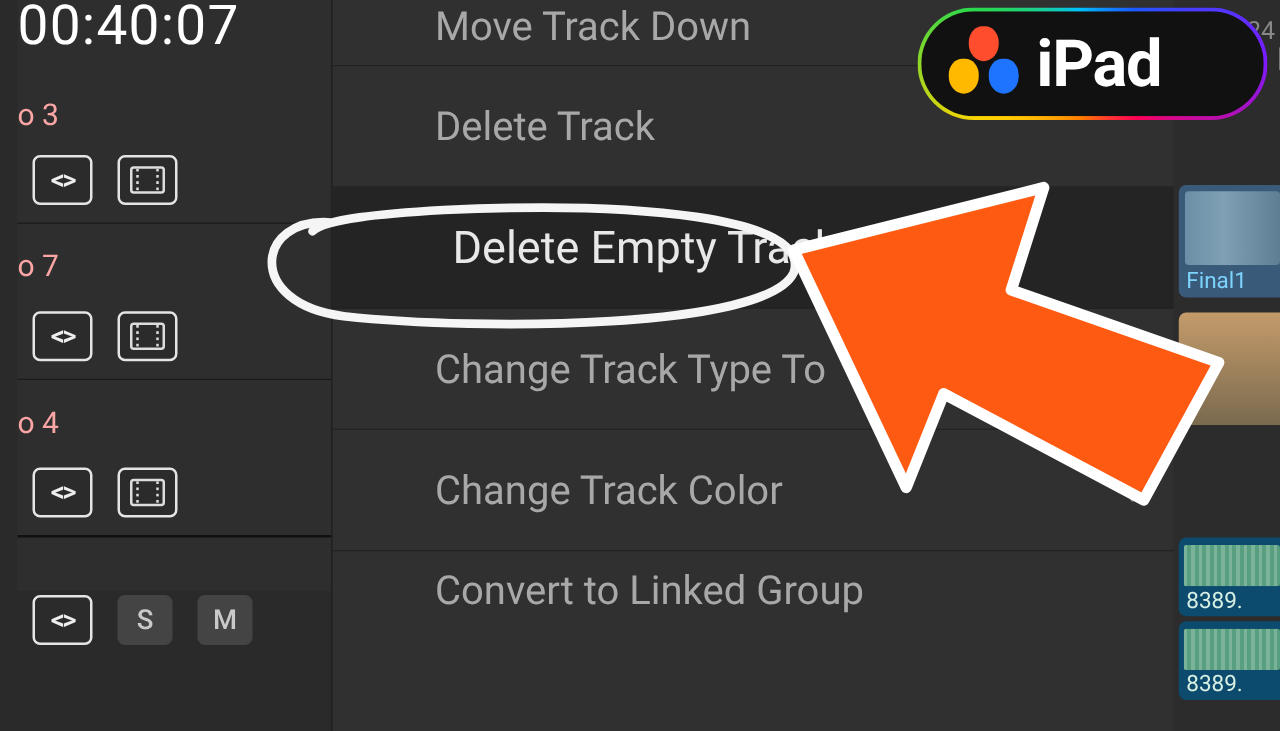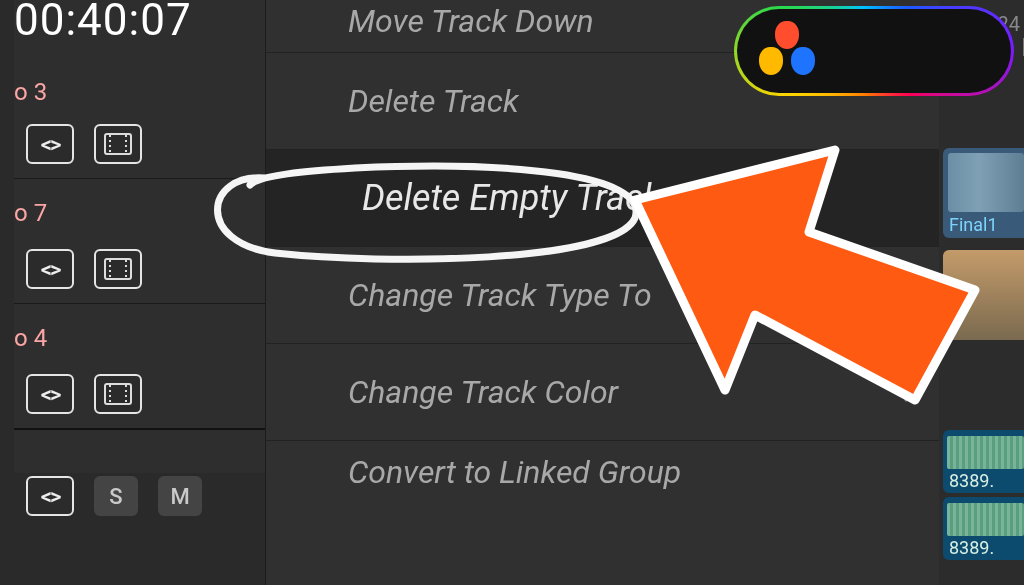--- a/index.html
+++ b/index.html
@@ -108,21 +108,20 @@
 
   .menu-item {
     height: 97px;
     border-bottom: 1px solid #222;
     display: flex;
     align-items: center;
     padding-left: 82px;
     font-size: 32px;
     color: #a8a8a8;
     position: relative;
-    font-style: italic;
   }
   .menu-item:first-child { height: 53px; align-items: flex-start; padding-top: 2px; }
   .menu-item.highlight {
     background: #242424;
     color: #e8e8e8;
     font-size: 36px;
     padding-left: 96px;
   }
   .menu-item:last-child { border-bottom: none; height: 50px; align-items: flex-end; padding-bottom: 0;}
 
@@ -326,20 +325,21 @@
 <div class="clip green" style="left:943px; top:497px; height:63px; width:81px;">
   <div class="label">8389.</div>
 </div>
 
 <div class="badge">
   <div class="logo">
     <span class="dot dA"></span>
       <span class="dot dB"></span>
       <span class="dot dC"></span>
   </div>
+  <span class="ipad">iPad</span>
 </div>
 
 <div class="circle-annotation">
   <svg width="445" height="100">
     <path d="M 60 15 
              C 0 10, -10 80, 70 90 
              C 180 102, 410 100, 430 55
              C 445 10, 300 -2, 150 5
              C 100 8, 55 12, 45 22" fill="none" stroke="#f5f5f5" stroke-width="7" stroke-linecap="round"></path>
   </svg>

